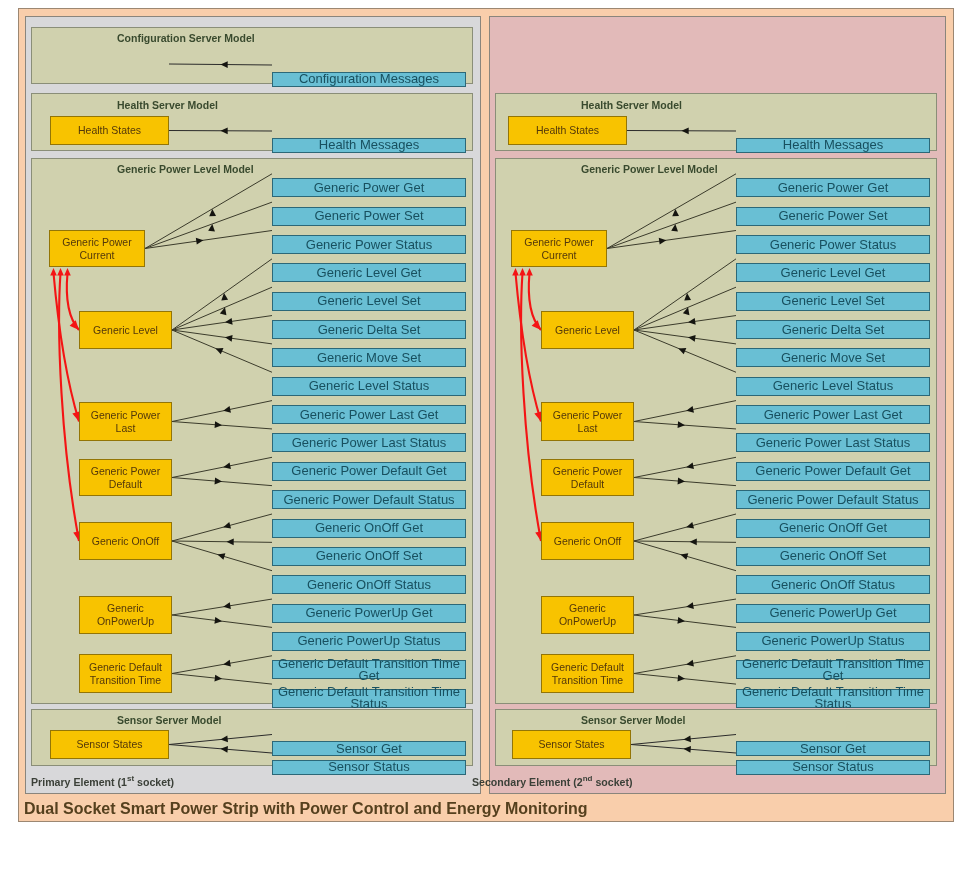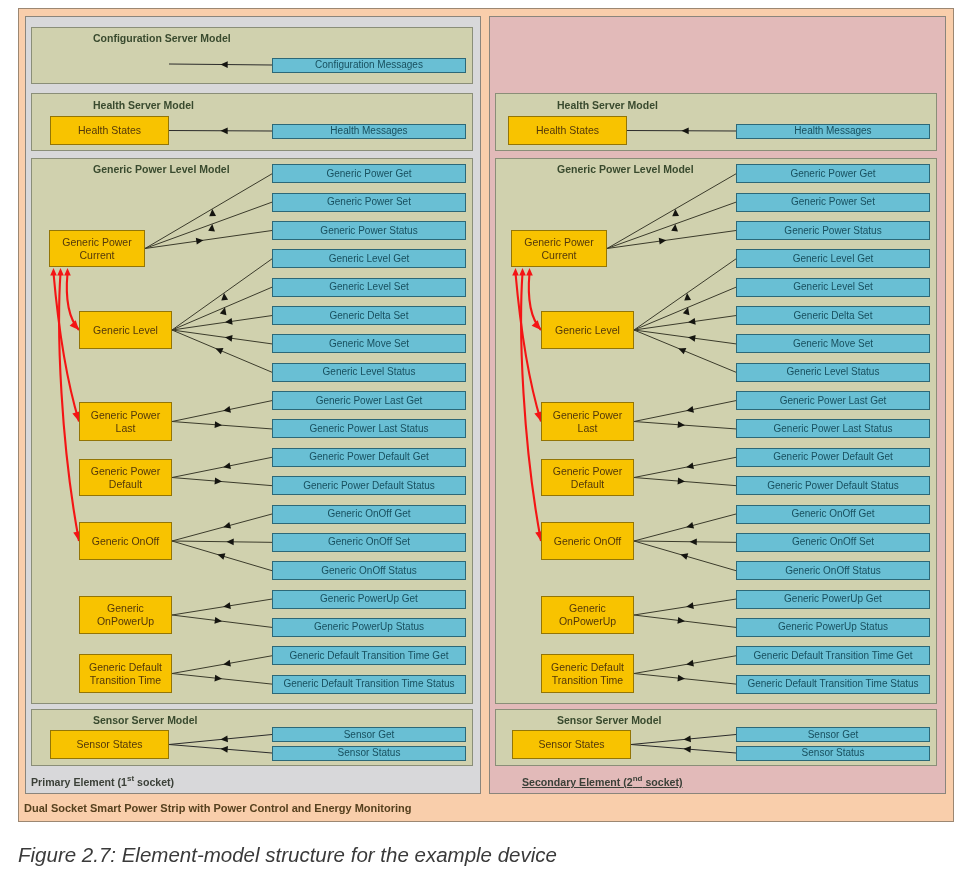--- a/index.html
+++ b/index.html
@@ -8,44 +8,43 @@
   #stage{position:relative;width:972px;height:875px;}
   .abs{position:absolute;box-sizing:border-box;}
   .device-frame{z-index:1}
   .element{z-index:2}
   .model{z-index:3}
   .state,.msg{z-index:5}
   svg.edges{z-index:4}
   .device-label,.element-footer,.model-title,.caption{z-index:6}
 
   .device-frame{background:#F9CEAB;border:1px solid #9C8772;}
-  .device-label{font-size:11px;font-weight:bold;color:#55401E;line-height:13px;white-space:nowrap;}
+  .device-label{font-size:16px;font-weight:bold;color:#55401E;line-height:13px;white-space:nowrap;}
 
   .element{border:1px solid #8A857C;}
   .element-footer{font-size:10.6px;font-weight:bold;color:#3B4038;line-height:16px;white-space:nowrap;}
   .element-footer sup{font-size:8px;vertical-align:super;}
 
   .model{background:#D0D1AE;border:1px solid #8A8E78;}
-  .model-title{font-size:10.5px;font-weight:bold;color:#394A2E;text-align:left;line-height:13px;white-space:nowrap;}
+  .model-title{font-size:10.5px;font-weight:bold;color:#394A2E;text-align:left;line-height:13px;white-space:nowrap;margin-left:24px;}
 
   .state{background:#F8C300;border:1px solid #937506;color:#53380A;font-size:10.5px;
          display:flex;align-items:center;justify-content:center;text-align:center;line-height:13px;}
-  .msg{background:#69BFD4;border:1px solid #2C6878;color:#18505F;font-size:10px;
-       display:flex;align-items:center;justify-content:center;text-align:center;line-height:12px;}
+  .msg{background:#69BFD4;border:1px solid #2C6878;color:#18505F;font-size:13px;
+       display:flex;align-items:center;justify-content:center;text-align:center;line-height:12px;margin-top:14px;}
 
   svg.edges{position:absolute;left:0;top:0;width:972px;height:875px;pointer-events:none;}
   .caption{font-size:20.5px;font-style:italic;color:#3a3a3a;white-space:nowrap;}
 </style>
 </head>
 <body>
 
 <div id="stage">
   <div class="abs device-frame" style="left:18px;top:8px;width:936px;height:814px"></div>
   <div class="abs device-label" style="left:24px;top:802px">Dual Socket Smart Power Strip with Power Control and Energy Monitoring</div>
-  <div class="abs caption" style="left:18px;top:843px">Figure 2.7: Element-model structure for the example device</div>
   <svg class="edges" id="edges" viewBox="0 0 972 875">
       <line x1="169.00" y1="64.00" x2="272.00" y2="65.00" stroke="#2B2B2B" stroke-width="1"></line>
       <polygon points="220.50,64.50 227.73,61.17 227.67,67.97" fill="#151510"></polygon>
       <line x1="169.00" y1="130.50" x2="272.00" y2="131.00" stroke="#2B2B2B" stroke-width="1"></line>
       <polygon points="220.50,130.75 227.72,127.38 227.68,134.18" fill="#151510"></polygon>
       <line x1="145.00" y1="248.50" x2="272.00" y2="173.80" stroke="#3B3B2B" stroke-width="1"></line>
       <polygon points="212.31,208.91 216.02,215.96 209.22,216.25" fill="#151510"></polygon>
       <line x1="145.00" y1="248.50" x2="272.00" y2="202.15" stroke="#3B3B2B" stroke-width="1"></line>
       <polygon points="212.31,223.93 214.95,231.45 208.18,230.74" fill="#151510"></polygon>
       <line x1="145.00" y1="248.50" x2="272.00" y2="230.50" stroke="#3B3B2B" stroke-width="1"></line>
@@ -185,21 +184,21 @@
     <div class="abs state" style="left: 79px; top: 459px; width: 93px; height: 37px;">Generic Power Default</div>
     <div class="abs state" style="left: 79px; top: 522px; width: 93px; height: 38px;">Generic OnOff</div>
     <div class="abs state" style="left: 79px; top: 596px; width: 93px; height: 38px;">Generic OnPowerUp</div>
     <div class="abs state" style="left: 79px; top: 654px; width: 93px; height: 39px;">Generic Default Transition Time</div>
     <div class="abs model" style="left: 31px; top: 709px; width: 442px; height: 57px;"></div>
     <div class="abs model-title" style="left: 93px; top: 713.5px;">Sensor Server Model</div>
     <div class="abs state" style="left: 50px; top: 730px; width: 119px; height: 29px;">Sensor States</div>
     <div class="abs msg" style="left: 272px; top: 727px; width: 194px; height: 15px;">Sensor Get</div>
     <div class="abs msg" style="left: 272px; top: 745.5px; width: 194px; height: 15px;">Sensor Status</div>
     <div class="abs element" style="left: 489px; top: 16px; width: 457px; height: 778px; background: rgb(226, 186, 185);"></div>
-    <div class="abs element-footer" style="left: 522px; top: 771px; text-decoration: underline;"><span>Secondary Element (2</span><sup>nd</sup><span> socket)</span></div>
+    <div class="abs element-footer" style="left: 472px; top: 771px;"><span>Secondary Element (2</span><sup>nd</sup><span> socket)</span></div>
     <div class="abs model" style="left: 495px; top: 93px; width: 442px; height: 58px;"></div>
     <div class="abs model-title" style="left: 557px; top: 98.5px;">Health Server Model</div>
     <div class="abs state" style="left: 508px; top: 116px; width: 119px; height: 29px;">Health States</div>
     <div class="abs msg" style="left: 736px; top: 123.5px; width: 194px; height: 15px;">Health Messages</div>
     <div class="abs model" style="left: 495px; top: 158px; width: 442px; height: 546px;"></div>
     <div class="abs model-title" style="left: 557px; top: 163px;">Generic Power Level Model</div>
     <div class="abs msg" style="left: 736px; top: 164.3px; width: 194px; height: 19px;">Generic Power Get</div>
     <div class="abs msg" style="left: 736px; top: 192.65px; width: 194px; height: 19px;">Generic Power Set</div>
     <div class="abs msg" style="left: 736px; top: 221px; width: 194px; height: 19px;">Generic Power Status</div>
     <div class="abs msg" style="left: 736px; top: 249.35px; width: 194px; height: 19px;">Generic Level Get</div>

